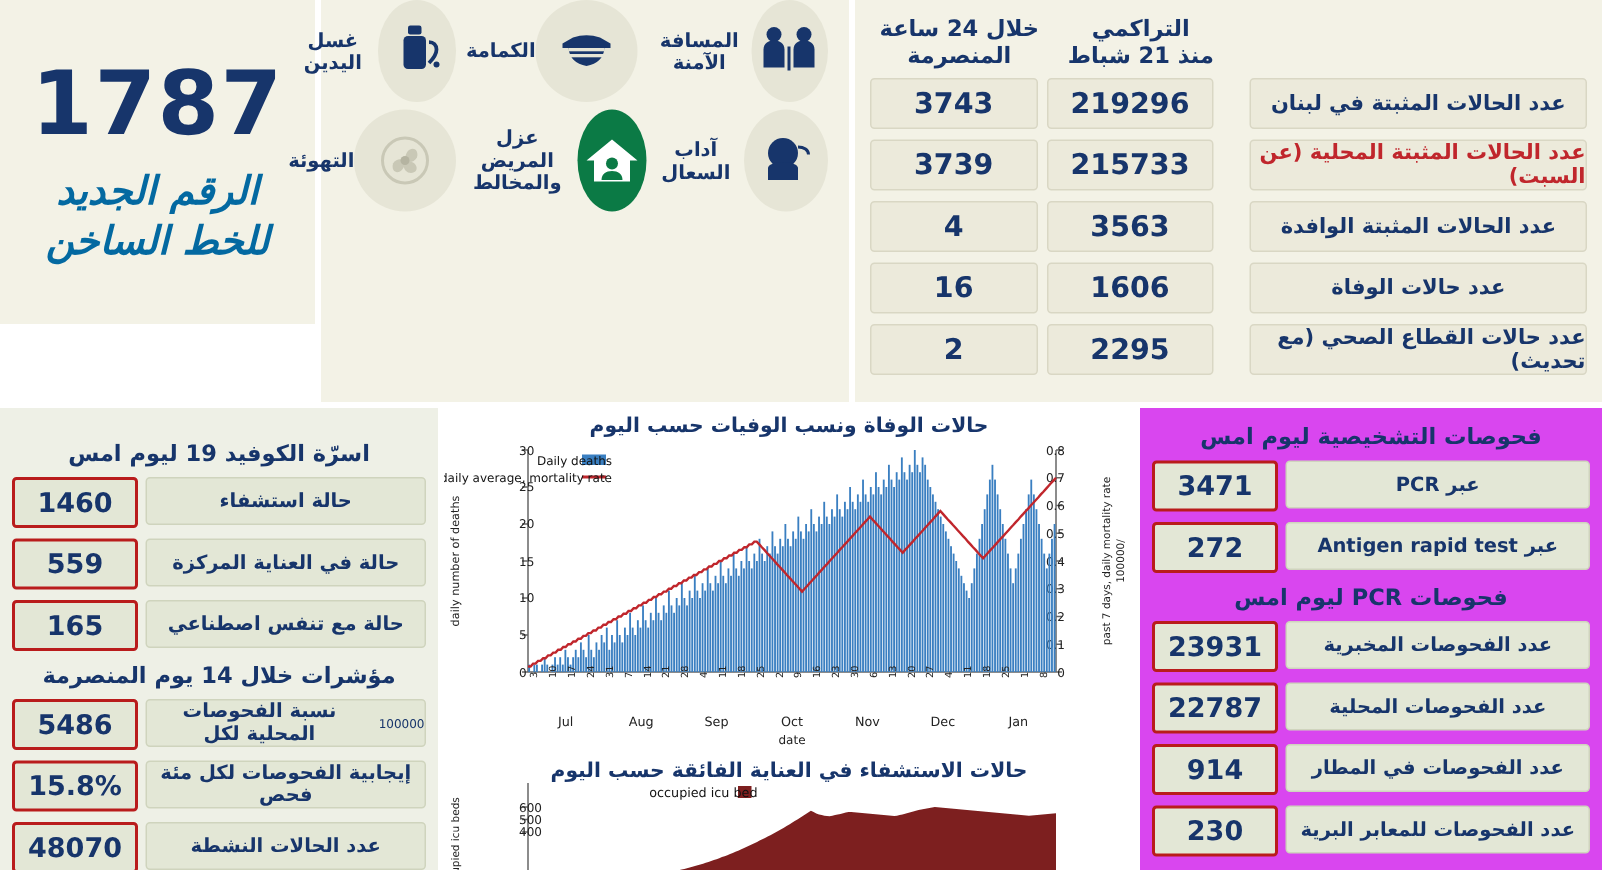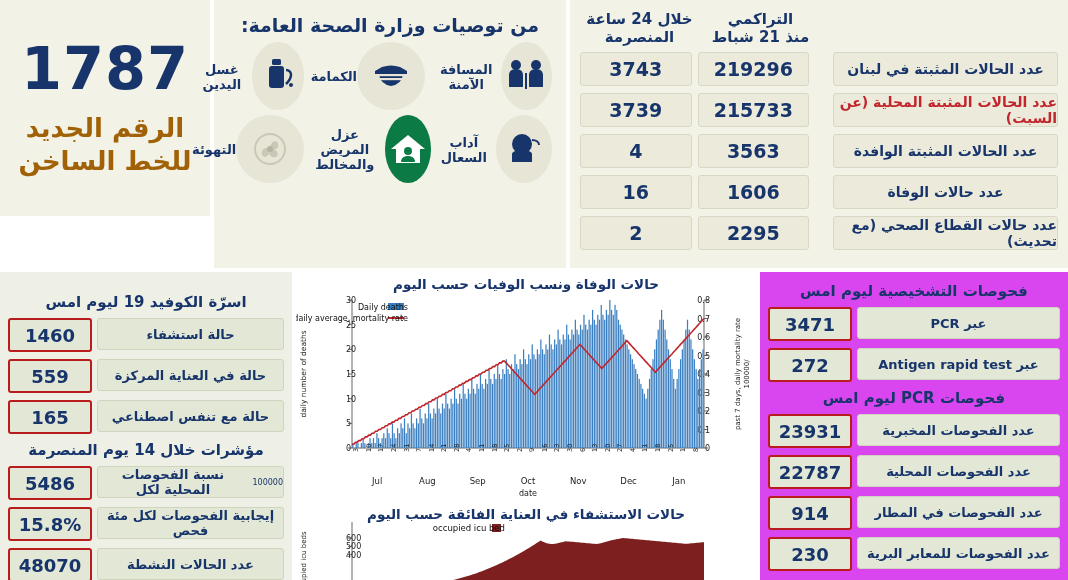--- a/index.html
+++ b/index.html
@@ -16,21 +16,21 @@
   .hotline{
     position:absolute;left:0;top:0;width:210px;height:216px;
     background:#f3f2e6;
     display:flex;flex-direction:column;align-items:center;justify-content:center;
   }
   .hotline .num{
     font-size:59px;font-weight:bold;color:#17356b;letter-spacing:1px;line-height:1;
     margin-bottom:14px;
   }
   .hotline .l1,.hotline .l2{
-    font-size:26px;font-weight:bold;color:#a16207;line-height:1.25;text-align:center;
+    font-size:26px;font-weight:bold;color:#0369a1;line-height:1.25;text-align:center;font-style:italic;
   }
 
   .reco{
     position:absolute;left:214px;top:0;width:352px;height:268px;
     background:#f3f2e6;
   }
   .reco h2{
     margin:0;padding:14px 0 6px 0;text-align:center;
     font-size:19px;font-weight:bold;color:#17356b;
   }
@@ -124,21 +124,20 @@
 
 <div class="board">
 
   <div class="hotline">
     <div class="num">1787</div>
     <div class="l1">الرقم الجديد</div>
     <div class="l2">للخط الساخن</div>
   </div>
 
   <div class="reco">
-    <h2>من توصيات وزارة الصحة العامة:</h2>
     <div class="reco-grid">
 
       <div class="reco-cell">
         <div class="reco-ico ico-gray">
           <svg width="46" height="46" viewBox="0 0 46 46">
             <circle cx="13" cy="12" r="5" fill="#17356b"></circle>
             <path d="M6 22c0-4 3.2-6 7-6s7 2 7 6v12H6z" fill="#17356b"></path>
             <circle cx="33" cy="12" r="5" fill="#17356b"></circle>
             <path d="M26 22c0-4 3.2-6 7-6s7 2 7 6v12H26z" fill="#17356b"></path>
             <rect x="22" y="20" width="2" height="16" fill="#17356b"></rect>

